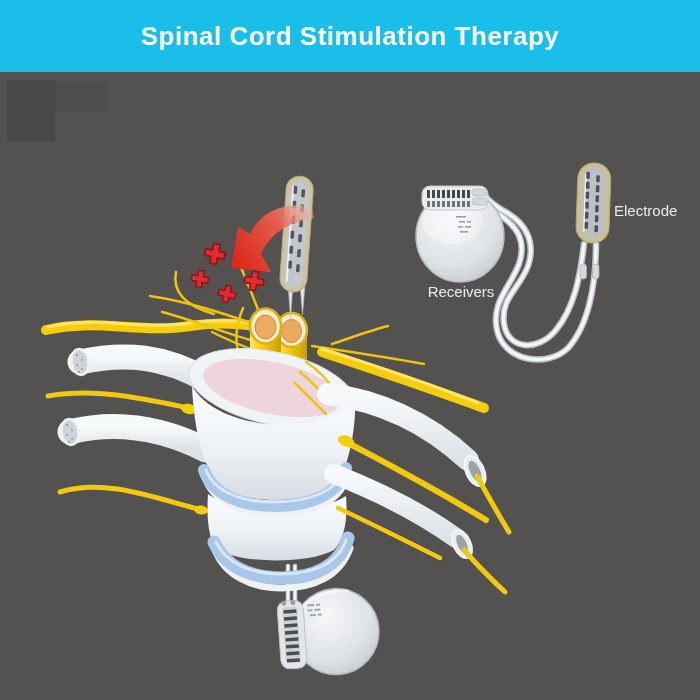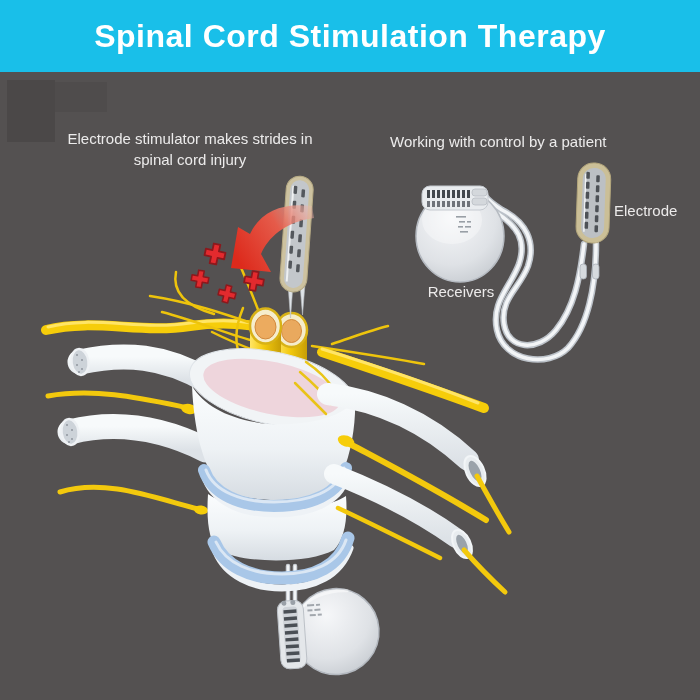--- a/index.html
+++ b/index.html
@@ -1,19 +1,19 @@
 <!DOCTYPE html>
 <html><head>
 <meta charset="utf-8">
 <style>
   html,body{margin:0;padding:0;}
   body{background:#2e2e2e;font-family:"Liberation Sans", sans-serif;}
   .stage{position:relative;width:700px;height:700px;background:#545151;overflow:hidden;margin:0 auto;}
   .header{position:absolute;left:0;top:0;width:700px;height:72px;background:#19bfe9;display:flex;align-items:center;justify-content:center;}
-  .title{color:#ffffff;font-size:32px;font-weight:600;letter-spacing:.5px;}
+  .title{color:#ffffff;font-size:26px;font-weight:600;letter-spacing:.5px;}
   .caption{position:absolute;color:#ecebeb;font-size:15px;line-height:21px;}
   .caption-left{left:40px;top:128px;width:300px;text-align:center;}
   .caption-right{left:390px;top:131px;width:285px;text-align:left;}
   .dev-label{position:absolute;color:#eceaea;font-size:15px;}
   .label-receivers{left:409px;top:283px;width:104px;text-align:center;}
   .label-electrode{left:614px;top:202px;width:90px;text-align:left;}
   .watermark{position:absolute;left:7px;top:80px;width:48px;height:62px;background:rgba(0,0,0,.10);}
   .watermark2{position:absolute;left:55px;top:82px;width:52px;height:30px;background:rgba(0,0,0,.05);}
   svg.illu{position:absolute;left:0;top:0;}
 </style>
@@ -22,25 +22,20 @@
 
 <div class="stage">
 
   <div class="header">
     <div class="title">Spinal Cord Stimulation Therapy</div>
   </div>
 
   <div class="watermark"></div>
   <div class="watermark2"></div>
 
-  <div class="caption caption-left">
-    <div>Electrode stimulator makes strides in</div>
-    <div>spinal cord injury</div>
-  </div>
-  <div class="caption caption-right">Working with control by a patient</div>
 
   <svg class="illu" width="700" height="700" viewBox="0 0 700 700">
     <defs>
       <linearGradient id="gBone" x1="0" y1="0" x2="0" y2="1">
         <stop offset="0" stop-color="#fbfdfe"></stop>
           <stop offset=".55" stop-color="#eef2f5"></stop>
           <stop offset="1" stop-color="#d6dce2"></stop>
       </linearGradient>
       <linearGradient id="gRib" x1="0" y1="0" x2="0" y2="1">
         <stop offset="0" stop-color="#f7fafb"></stop>

